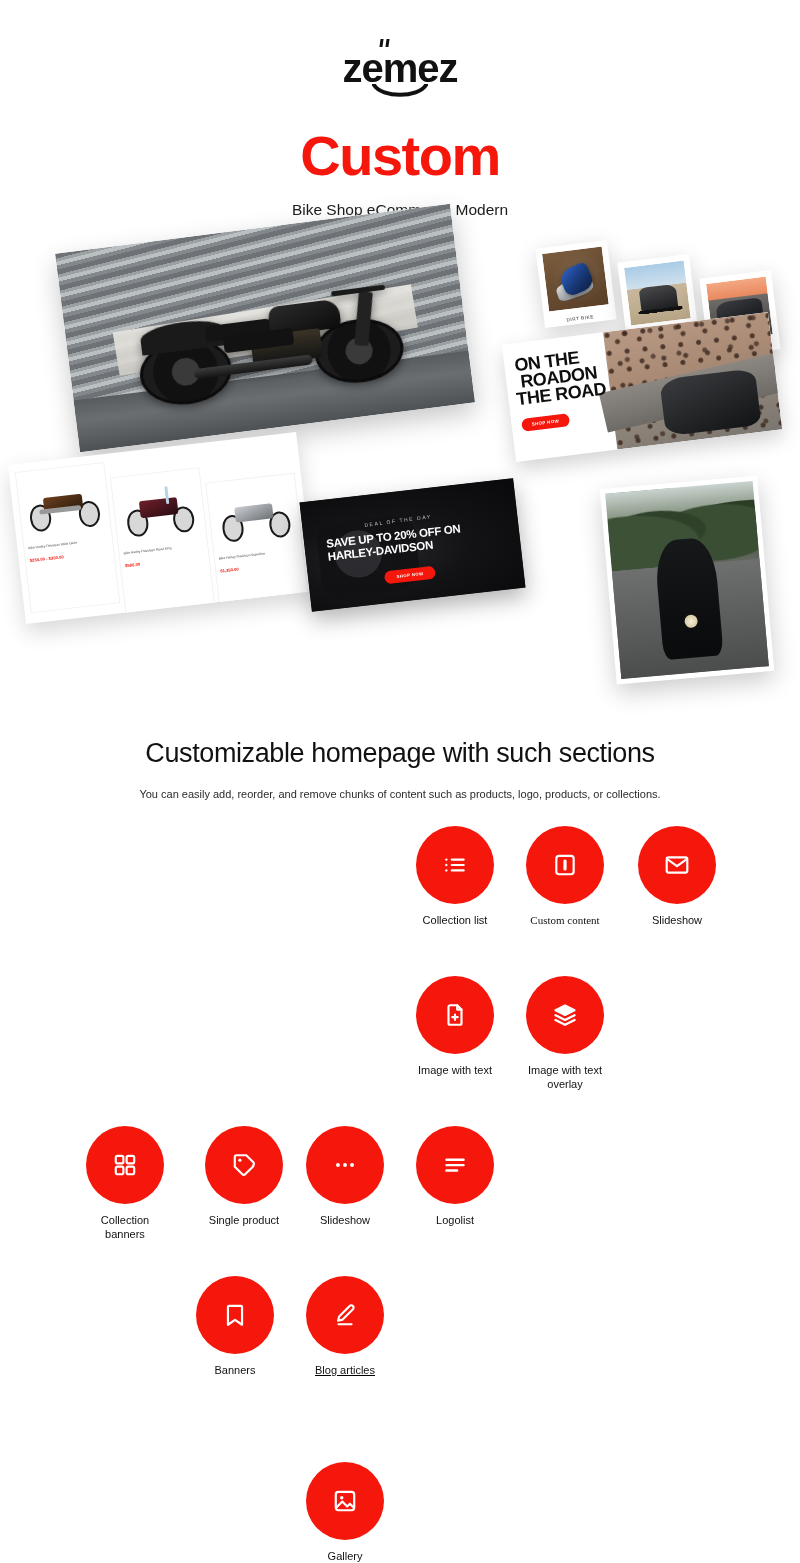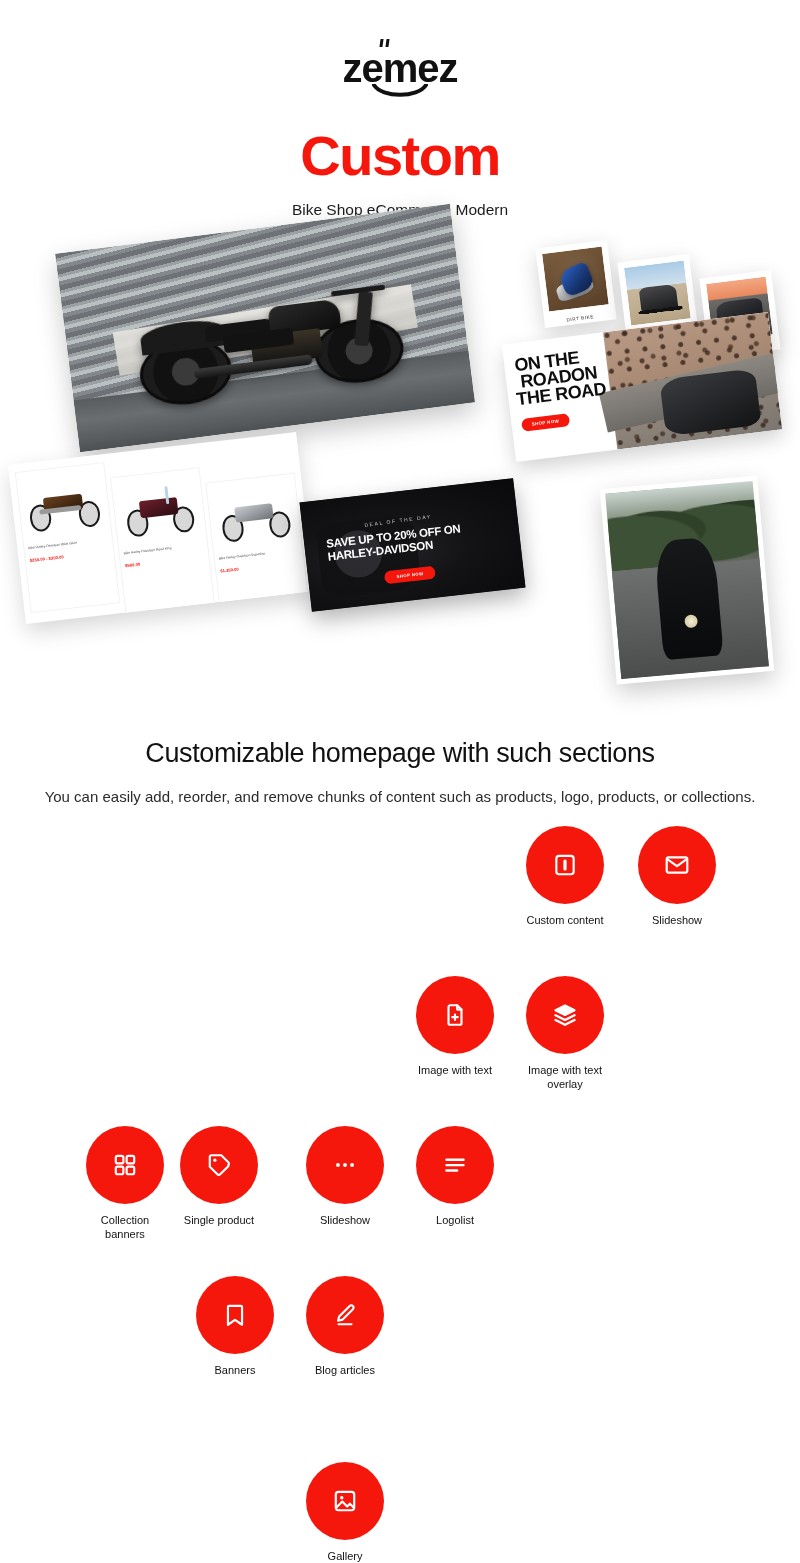--- a/index.html
+++ b/index.html
@@ -213,21 +213,21 @@
   .rider-lamp{ position:absolute; left:46%; bottom:24%; width:13px; height:13px;
     border-radius:50%; background:radial-gradient(circle,#f6efd8,#c9bb8e); }
 
   
   .sec-title {
     position:absolute; top:738px; left:0; width:800px; text-align:center;
     font-size:27px; font-weight:400; color:#111; letter-spacing:-.4px;
   }
   .sec-sub {
     position:absolute; top:788px; left:0; width:800px; text-align:center;
-    font-size:15px; color:#2b2b2b; font-weight:400;
+    font-size:11px; color:#2b2b2b; font-weight:400;
   }
 
   .icon-grid { position:absolute; top:826px; left:0; width:800px; height:730px; }
   .feat { position:absolute; width:110px; text-align:center; }
   .circle {
     width:78px; height:78px; border-radius:50%; background:#F5170C;
     margin:0 auto; display:flex; align-items:center; justify-content:center;
   }
   .feat-label {
     margin-top:10px; font-size:11px; color:#111; font-weight:400; line-height:1.25;
@@ -373,21 +373,34 @@
         <div class="rider-lamp"></div>
       </div>
     </div>
 
   </div>
 
   <h2 class="sec-title">Customizable homepage with such sections</h2>
   <p class="sec-sub">You can easily add, reorder, and remove chunks of content such as products, logo, products, or collections.</p>
 
   <div class="icon-grid" id="grid">
-      <div class="feat" style="left: 510px; top: 0px;">
+      <div class="feat" style="left: 400px; top: 0px;">
+        <div class="circle" style="background: rgb(245, 23, 12);">
+          <svg width="26" height="26" viewBox="0 0 24 24" fill="none" stroke="#fff" stroke-width="2" stroke-linecap="round" stroke-linejoin="round">
+            <circle cx="4" cy="7" r="1.1" fill="#fff" stroke="none"></circle>
+            <circle cx="4" cy="12" r="1.1" fill="#fff" stroke="none"></circle>
+            <circle cx="4" cy="17" r="1.1" fill="#fff" stroke="none"></circle>
+            <rect x="8" y="6" width="13" height="2" rx="1" fill="#fff" stroke="none"></rect>
+            <rect x="8" y="11" width="13" height="2" rx="1" fill="#fff" stroke="none"></rect>
+            <rect x="8" y="16" width="13" height="2" rx="1" fill="#fff" stroke="none"></rect>
+          </svg>
+        </div>
+        <div class="feat-label">Collection list</div>
+      </div>
+      <div class="feat" style="left: 510px; top: 0px; font-family: Liberation Serif, serif;">
         <div class="circle" style="background: rgb(245, 23, 12);">
           <svg width="26" height="26" viewBox="0 0 24 24" fill="none" stroke="#fff" stroke-width="2" stroke-linecap="round" stroke-linejoin="round">
             <rect x="4" y="3.5" width="16" height="17" rx="2.5"></rect>
             <rect x="10.5" y="7" width="3" height="10" rx="1.4" fill="#fff" stroke="none"></rect>
           </svg>
         </div>
         <div class="feat-label">Custom content</div>
       </div>
       <div class="feat" style="left: 622px; top: 0px;">
         <div class="circle" style="background: rgb(245, 23, 12);">
@@ -424,21 +437,21 @@
           <svg width="26" height="26" viewBox="0 0 24 24" fill="none" stroke="#fff" stroke-width="2" stroke-linecap="round" stroke-linejoin="round">
             <rect x="3.5" y="3.5" width="7" height="7" rx="1.6"></rect>
             <rect x="13.5" y="3.5" width="7" height="7" rx="1.6"></rect>
             <rect x="3.5" y="13.5" width="7" height="7" rx="1.6"></rect>
             <rect x="13.5" y="13.5" width="7" height="7" rx="1.6"></rect>
           </svg>
         </div>
         <div class="feat-label">Collection
 banners</div>
       </div>
-      <div class="feat" style="left: 164px; top: 300px;">
+      <div class="feat" style="left: 189px; top: 300px;">
         <div class="circle" style="background: rgb(245, 23, 12);">
           <svg width="26" height="26" viewBox="0 0 24 24" fill="none" stroke="#fff" stroke-width="2" stroke-linecap="round" stroke-linejoin="round">
             <path d="M20.6 13.1l-7.5 7.5a1.8 1.8 0 0 1-2.6 0l-7-7V4.4A1.4 1.4 0 0 1 4.9 3h9.2l6.5 6.5a1.8 1.8 0 0 1 0 2.6z"></path>
             <circle cx="8.2" cy="7.6" r="1.5" fill="#fff" stroke="none"></circle>
           </svg>
         </div>
         <div class="feat-label">Single product</div>
       </div>
       <div class="feat" style="left: 290px; top: 300px;">
         <div class="circle" style="background: rgb(245, 23, 12);">
@@ -461,21 +474,21 @@
         <div class="feat-label">Logolist</div>
       </div>
       <div class="feat" style="left: 180px; top: 450px;">
         <div class="circle" style="background: rgb(245, 23, 12);">
           <svg width="26" height="26" viewBox="0 0 24 24" fill="none" stroke="#fff" stroke-width="2" stroke-linecap="round" stroke-linejoin="round">
             <path d="M6.5 3.5h11a1 1 0 0 1 1 1V21l-6.5-4.6L5.5 21V4.5a1 1 0 0 1 1-1z"></path>
           </svg>
         </div>
         <div class="feat-label">Banners</div>
       </div>
-      <div class="feat" style="left: 290px; top: 450px;">
+      <div class="feat" style="left: 290px; top: 450px; text-decoration: underline;">
         <div class="circle" style="background: rgb(245, 23, 12);">
           <svg width="26" height="26" viewBox="0 0 24 24" fill="none" stroke="#fff" stroke-width="2" stroke-linecap="round" stroke-linejoin="round">
             <path d="M16.3 3.6a2.1 2.1 0 0 1 3 3L9.6 16.3l-4 1 1-4z"></path>
             <path d="M6 20.5h12"></path>
           </svg>
         </div>
         <div class="feat-label">Blog articles</div>
       </div>
       <div class="feat" style="left: 290px; top: 636px;">
         <div class="circle" style="background: rgb(245, 23, 12);">

